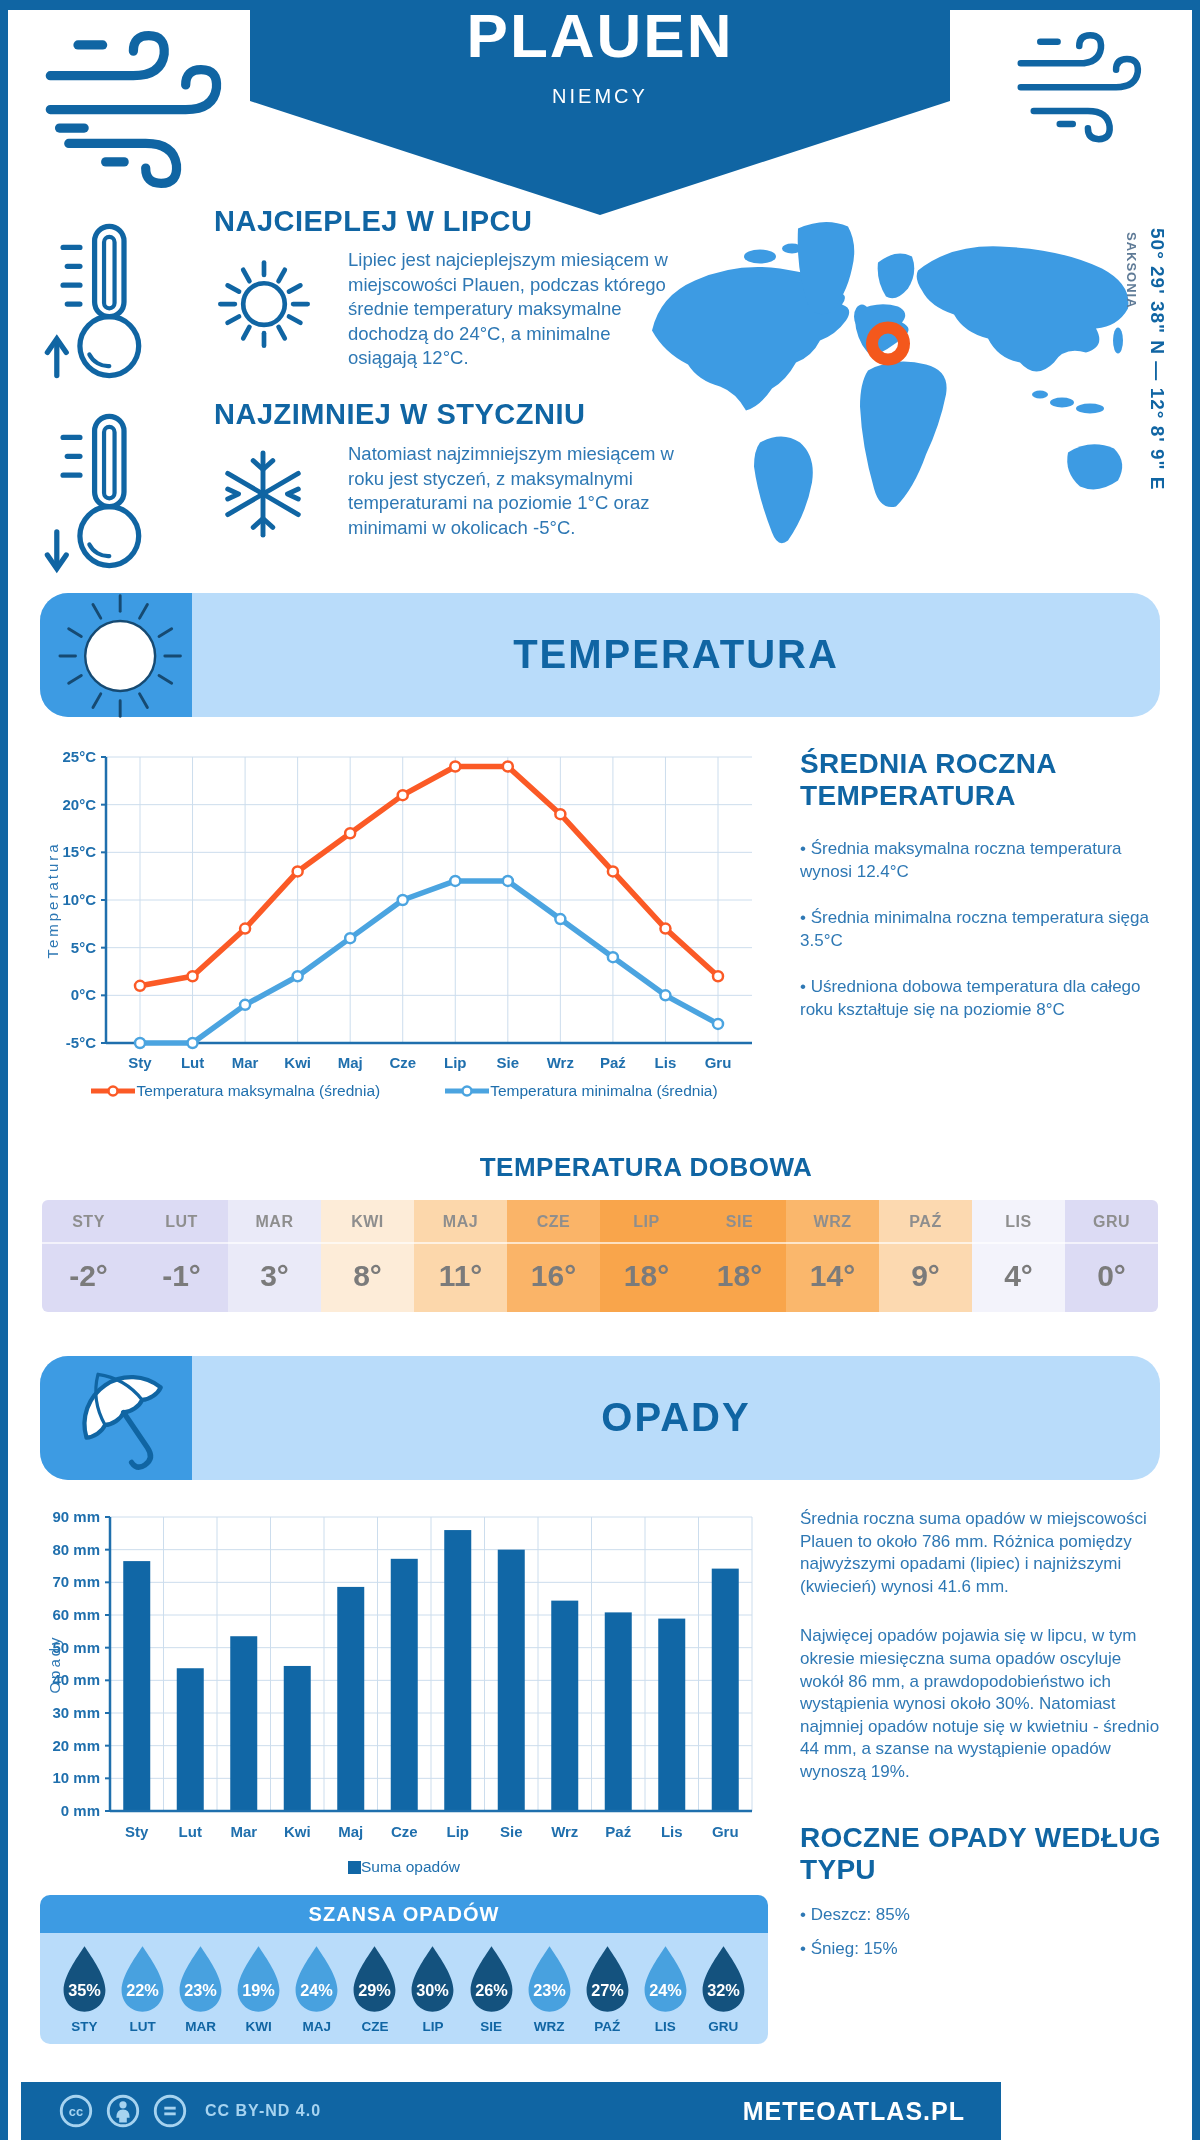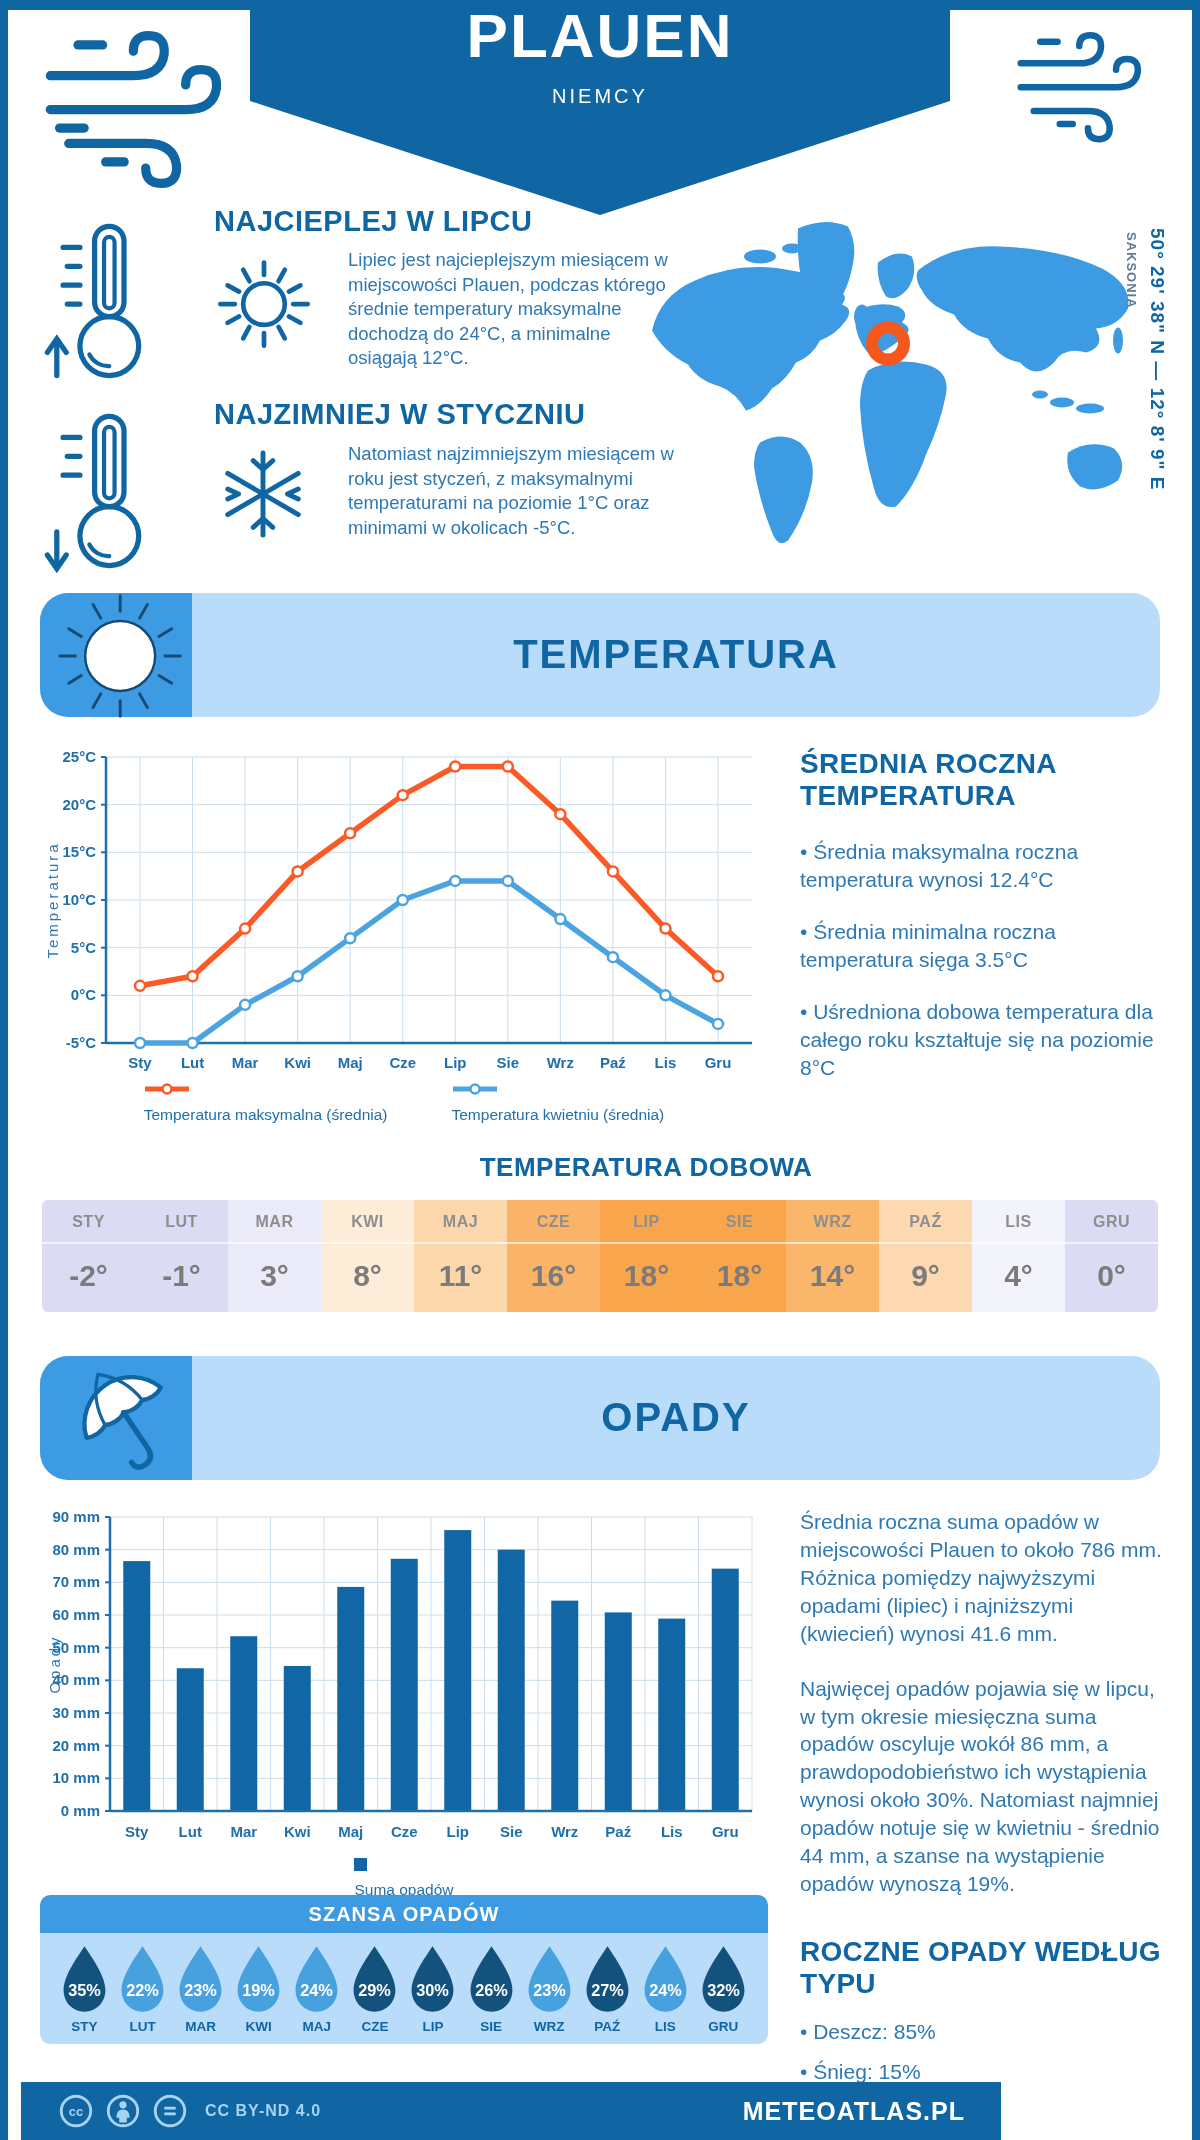--- a/index.html
+++ b/index.html
@@ -22,29 +22,29 @@
   .v-text{writing-mode:vertical-rl;font-weight:bold;color:#1065a3;font-size:19px;letter-spacing:1px;}
   .v-region{writing-mode:vertical-rl;color:#5e7a96;font-size:13px;letter-spacing:1px;font-weight:bold;}
 
   
   .section-banner{background:#b9dcfa;border-radius:28px;}
   .section-icon{background:#3d9be3;border-radius:28px 0 0 28px;}
   .section-title{font-size:40px;font-weight:bold;color:#1065a3;letter-spacing:2px;text-align:center;}
 
   
   .panel-head{font-size:28px;font-weight:bold;color:#1065a3;letter-spacing:.3px;}
-  .panel-text{font-size:21px;line-height:1.33;color:#2e78b4;}
+  .panel-text{font-size:17px;line-height:1.33;color:#2e78b4;}
   .bullet{margin-bottom:24px;}
 
   
   .chart-svg text{font-family:"Liberation Sans",sans-serif;}
   .tick{font-size:15px;font-weight:600;fill:#1f6fad;}
   .axis-title{fill:#2e78b4;font-size:15px;letter-spacing:3px;}
   .legend{display:flex;justify-content:center;gap:64px;align-items:center;}
-  .legend-item{display:flex;align-items:flex-start;gap:10px;flex-direction:column;}
+  .legend-item{display:flex;align-items:center;}
   .legend-label{font-size:15.5px;color:#1f6fad;}
 
   
   .dob-head{font-size:26px;font-weight:bold;color:#1065a3;text-align:center;letter-spacing:.5px;padding-left:46px;}
   .t-wrap{display:flex;border-radius:6px;overflow:hidden;}
   .t-col{flex:1;text-align:center;}
   .t-th{font-size:16px;font-weight:bold;color:#8e8e8e;padding:13px 0 11px;letter-spacing:.5px;
         border-bottom:2px solid rgba(255,255,255,.65);}
   .t-td{font-size:30px;font-weight:bold;color:#7b7b7b;padding:15px 0 19px;}
 
@@ -284,21 +284,21 @@
           <line x1="1" y1="7" x2="45" y2="7" stroke="#fb5a26" stroke-width="5"></line>
           <circle cx="23" cy="7" r="4.5" fill="#fff" stroke="#fb5a26" stroke-width="2.5"></circle>
         </svg>
         <span class="legend-label">Temperatura maksymalna (średnia)</span>
       </div>
       <div class="legend-item">
         <svg width="46" height="14">
           <line x1="1" y1="7" x2="45" y2="7" stroke="#4ba4e0" stroke-width="5"></line>
           <circle cx="23" cy="7" r="4.5" fill="#fff" stroke="#4ba4e0" stroke-width="2.5"></circle>
         </svg>
-        <span class="legend-label">Temperatura kwietniu (średnia)</span>
+        <span class="legend-label">Temperatura minimalna (średnia)</span>
       </div>
     </div>
 
   <div class="abs" style="left:800px;top:748px;width:368px;">
     <div class="panel-head" style="margin-bottom:26px;">ŚREDNIA ROCZNA TEMPERATURA</div>
     <div id="annual-bullets">
         <div class="panel-text bullet">• Średnia maksymalna roczna temperatura wynosi 12.4°C</div>
         <div class="panel-text bullet">• Średnia minimalna roczna temperatura sięga 3.5°C</div>
         <div class="panel-text bullet">• Uśredniona dobowa temperatura dla całego roku kształtuje się na poziomie 8°C</div>
       </div>

